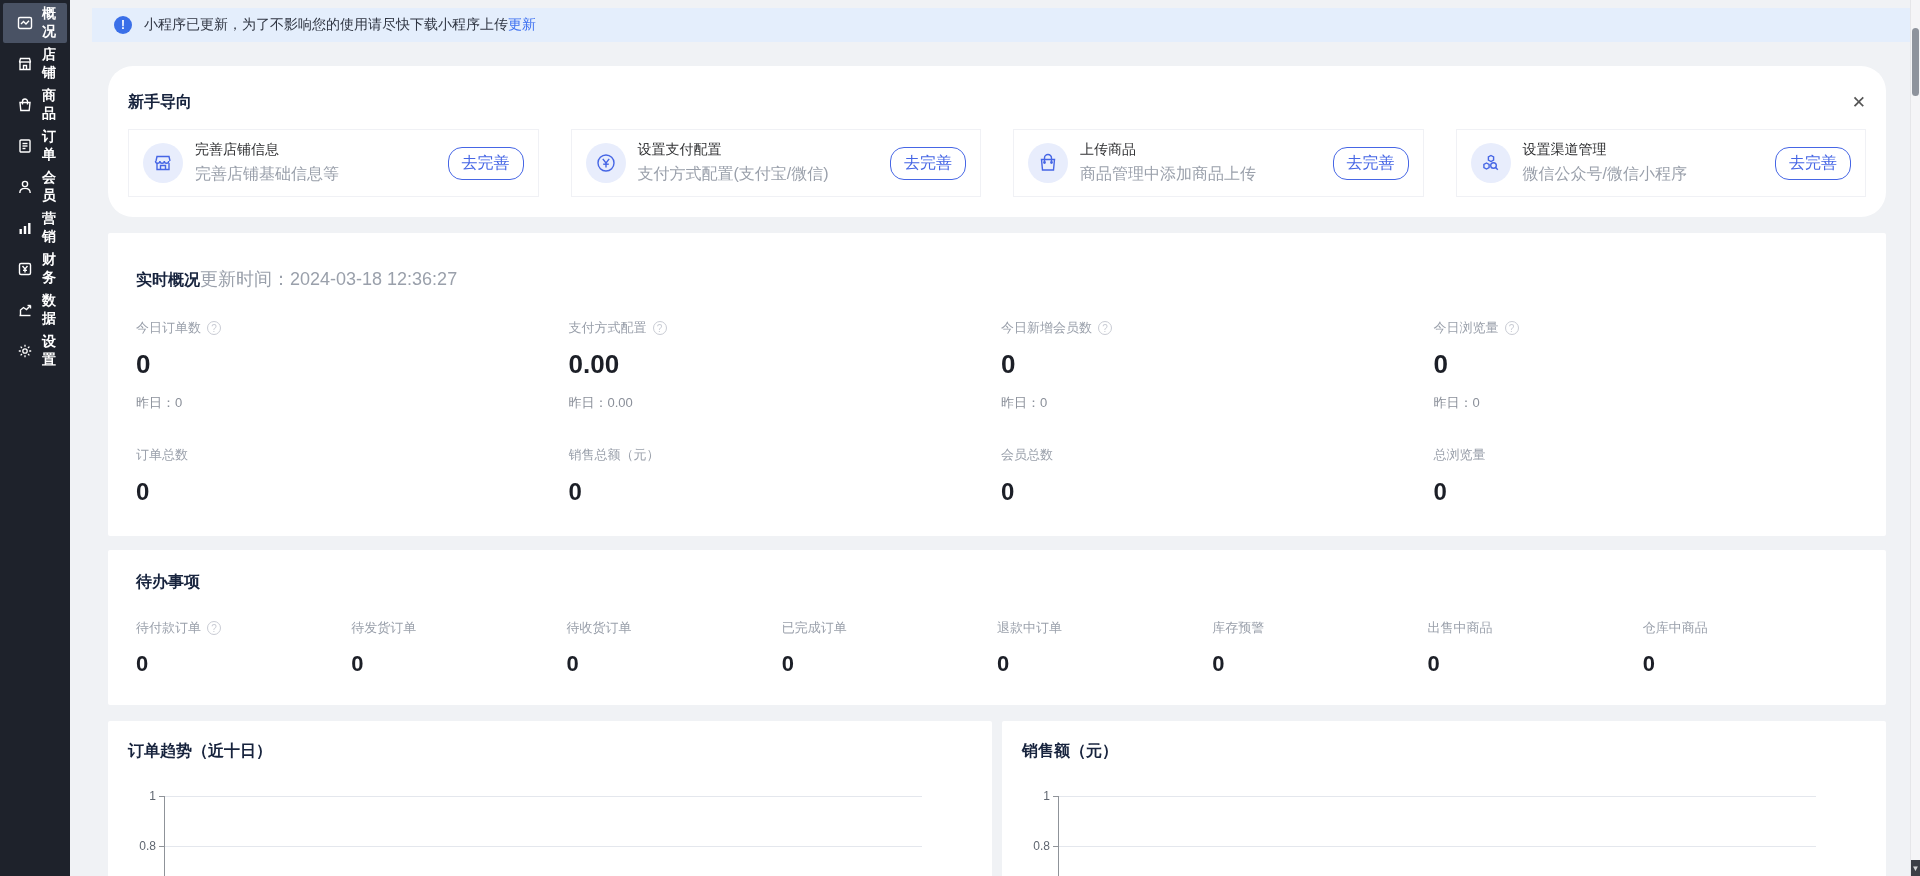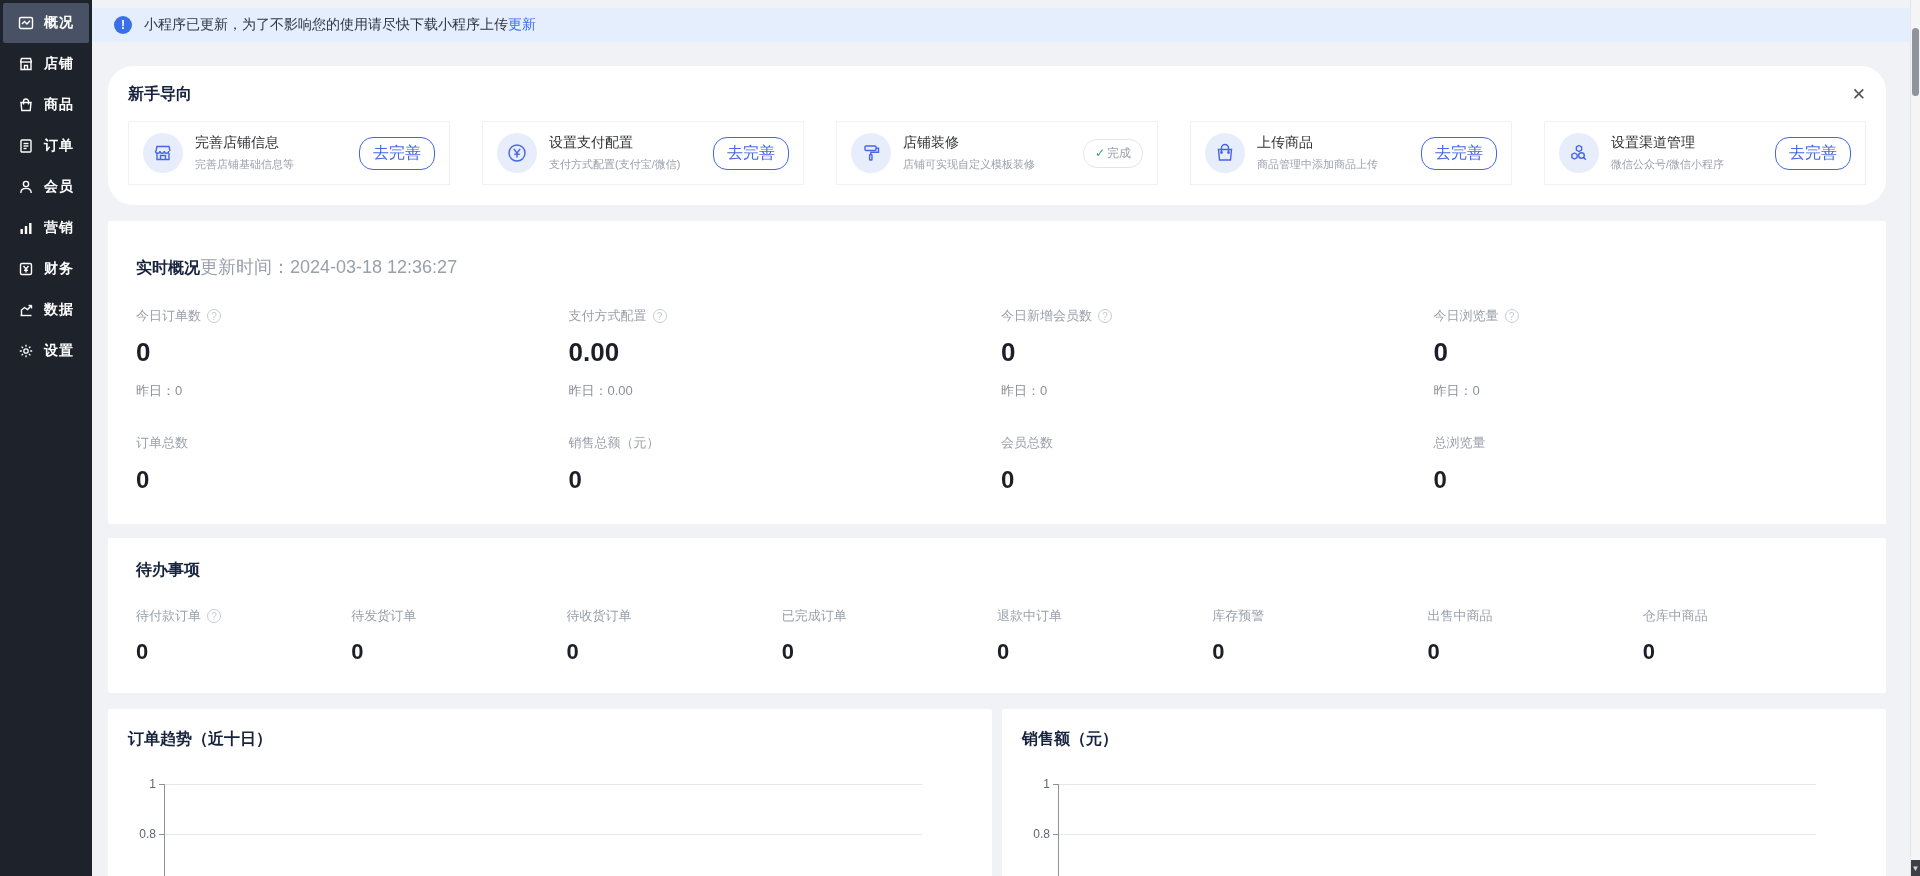--- a/index.html
+++ b/index.html
@@ -3,21 +3,21 @@
 <meta charset="utf-8">
 <style>
   * { margin:0; padding:0; box-sizing:border-box; }
   html,body { width:1920px; height:876px; overflow:hidden; }
   body {
     font-family:"Liberation Sans","DejaVu Sans",sans-serif;
     background:#f0f2f5; color:#303133; position:relative;
   }
   
   .sidebar {
-    position:absolute; left:0; top:0; bottom:0; width:92px;
+    position:absolute; left:0; top:0; bottom:0; width:70px;
     background:#1e222b; padding-top:2px; z-index:5;
   }
   .side-item {
     height:40px; margin:1px 3px; display:flex; align-items:center;
     padding-left:14px; color:#fff; cursor:pointer; border-radius:2px;
   }
   .side-item.active { background:#495264; }
   .side-icon { width:18px; height:18px; display:inline-flex; align-items:center; justify-content:center; color:#fff; }
   .side-icon svg { width:16px; height:16px; }
   .side-label { margin-left:9px; font-size:14px; font-weight:700; letter-spacing:1px; }
@@ -30,36 +30,36 @@
   .info-icon {
     width:18px; height:18px; border-radius:50%; background:#3a6fe8; color:#fff;
     font-size:12px; font-weight:700; display:inline-flex; align-items:center; justify-content:center;
     margin-right:12px; flex:0 0 auto;
   }
   .notice-link { color:#3c6ff0; cursor:pointer; text-decoration:none; }
   .content { padding:24px 24px 0 16px; }
   .card { background:#fff; border-radius:2px; }
   .card-title { font-size:16px; font-weight:700; color:#17233d; }
   
-  .guide-card { padding:18px 20px 20px;border-radius:25px; }
+  .guide-card { padding:26px 20px 20px;border-radius:25px; }
   .guide-head { display:flex; align-items:center; justify-content:space-between; }
   .close-icon { font-size:17px; color:#555; cursor:pointer; line-height:1; font-weight:400; }
   .guide-row { display:flex; gap:32px; margin-top:16px; }
   .guide-item {
     flex:1; border:1px solid #f0f1f5; display:flex; align-items:center;
     padding:11px 14px; min-height:62px;
   }
   .guide-ic {
     width:40px; height:40px; border-radius:50%; background:#e8edfc; color:#4666e5;
     display:flex; align-items:center; justify-content:center; flex:0 0 auto;
   }
   .guide-ic svg { width:22px; height:22px; }
   .guide-txt { margin-left:12px; flex:1; min-width:0; }
   .guide-title { font-size:14px; color:#303133; font-weight:500; }
-  .guide-desc { font-size:11px; color:#9aa0ab; margin-top:5px; white-space:nowrap; }
+  .guide-desc { font-size:16px; color:#9aa0ab; margin-top:5px; white-space:nowrap; }
   .pill-btn {
     border:1px solid #4666e5; color:#4666e5; background:#fff; border-radius:14px;
     font-size:16px; padding:5px 13px; cursor:pointer; flex:0 0 auto;
     font-family:inherit;
   }
   .done-badge {
     border:1px solid #e3e5ea; color:#9aa0ab; border-radius:14px; background:#fff;
     font-size:12px; padding:5px 11px; flex:0 0 auto; display:inline-flex; align-items:center; gap:2px;
   }
   .check-icon { color:#2ba471; font-weight:700; }
@@ -238,37 +238,20 @@
                 <line x1="8.2" y1="12.2" x2="13.8" y2="12.2"></line>
               </svg>
           </span>
           <span class="guide-txt">
             <div class="guide-title">设置支付配置</div>
             <div class="guide-desc">支付方式配置(支付宝/微信)</div>
           </span>
           <button class="pill-btn">去完善</button>
         </div>
 
-        <div class="guide-item">
-          <span class="guide-ic">
-            <svg viewBox="0 0 22 22" fill="none" stroke="currentColor" stroke-width="1.4">
-                <rect x="5" y="4" width="11" height="4.5" rx="1"></rect>
-                <path d="M16 6.2 h2.5 v4 H10.8 v2.3"></path>
-                <rect x="9.6" y="12.5" width="2.4" height="5.5" rx="0.8"></rect>
-              </svg>
-          </span>
-          <span class="guide-txt">
-            <div class="guide-title">店铺装修</div>
-            <div class="guide-desc">店铺可实现自定义模板装修</div>
-          </span>
-          <span class="done-badge">
-              <span class="check-icon">✓</span>
-              <span>完成</span>
-            </span>
-        </div>
 
         <div class="guide-item">
           <span class="guide-ic">
             <svg viewBox="0 0 22 22" fill="none" stroke="currentColor" stroke-width="1.4">
                 <path d="M4.5 7.5 h13 l-1 10.5 h-11 Z"></path>
                 <path d="M7.5 9.5 V6 a3.5 3.5 0 0 1 7 0 v3.5"></path>
                 <circle cx="7.5" cy="10.5" r="0.7" fill="currentColor"></circle>
                 <circle cx="14.5" cy="10.5" r="0.7" fill="currentColor"></circle>
               </svg>
           </span>

